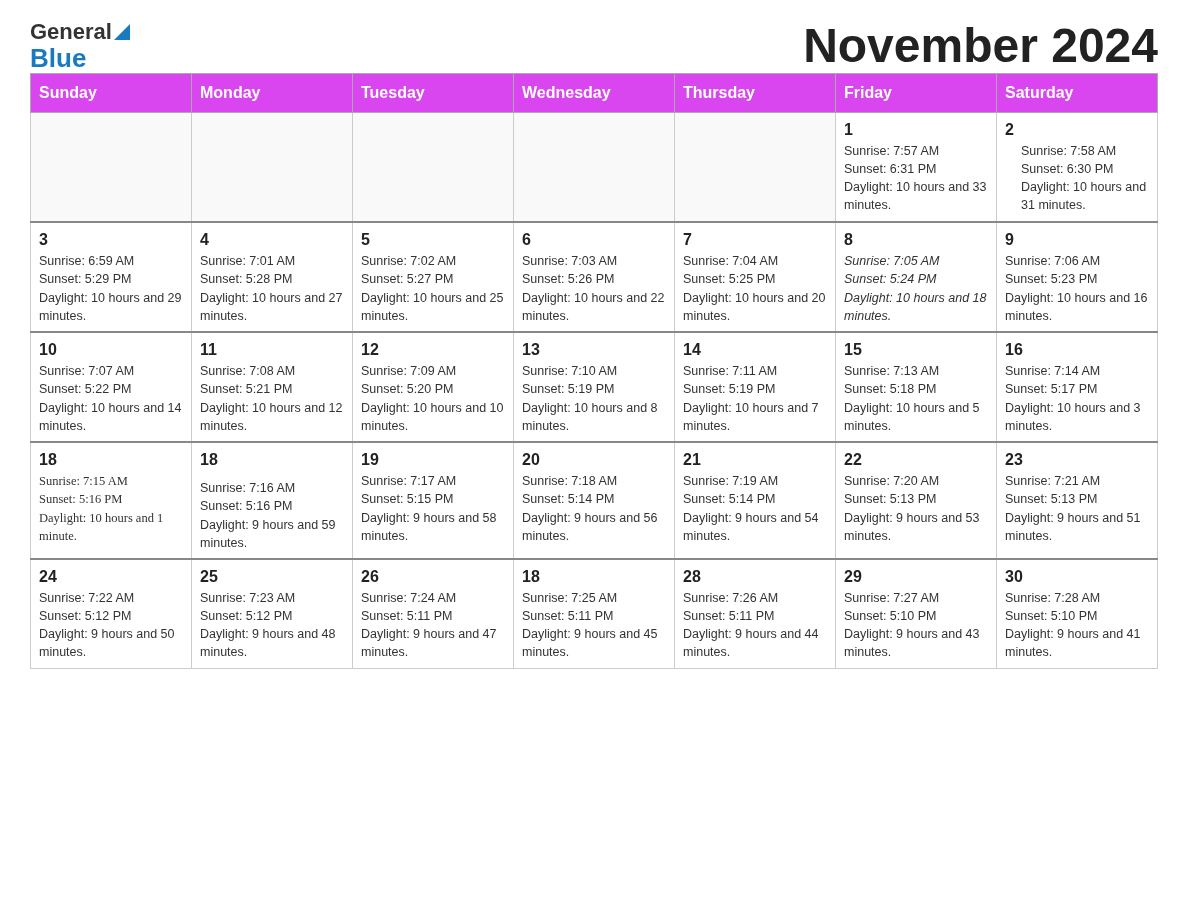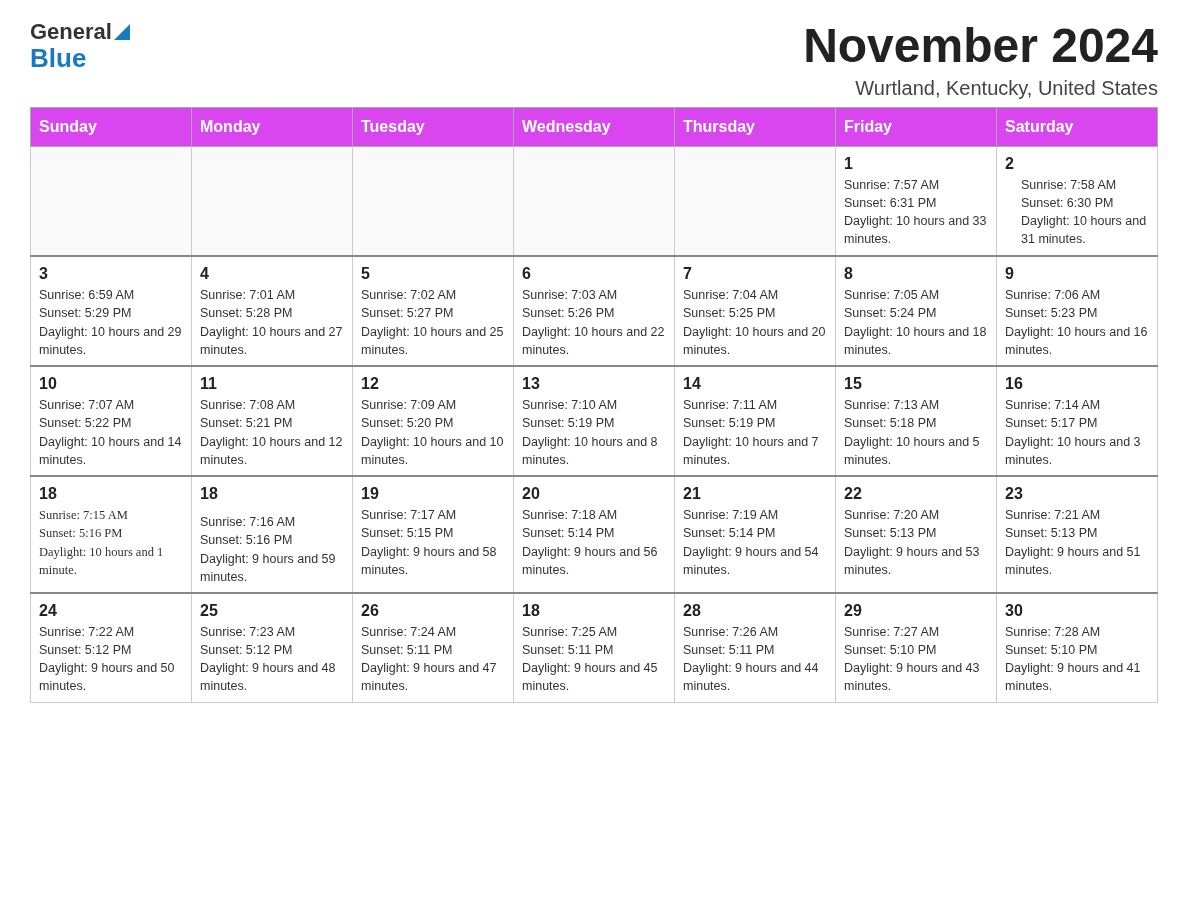--- a/index.html
+++ b/index.html
@@ -7,21 +7,21 @@
       font-family: Arial, sans-serif;
       background: #fff;
       padding: 20px 30px;
       width: 1188px;
       min-height: 918px;
     }
     .header-area {
       display: flex;
       justify-content: space-between;
       align-items: flex-start;
-      margin-bottom: 7px;
+      margin-bottom: 0;
     }
     .logo {
       display: flex;
       align-items: center;
       gap: 0px;
     }
     .logo-text-general {
       font-size: 22px;
       font-weight: bold;
       color: #333;
@@ -99,21 +99,20 @@
           </svg>
         </span>
       </div>
       <div>
         <span class="logo-text-blue">Blue</span>
       </div>
     </div>
   </div>
   <div class="title-area">
     <div class="calendar-title">November 2024</div>
-    <div class="calendar-subtitle">Wurtland, Kentucky, United States</div>
   </div>
 </div>
 
 <table class="calendar-table">
   <thead>
     <tr>
     <th>Sunday</th>
         <th>Monday</th>
         <th>Tuesday</th>
         <th>Wednesday</th>
@@ -168,21 +167,21 @@
 Daylight: 10 hours and 22 minutes.</div>
         </td>
         <td>
           <div class="day-number">7</div>
           <div class="day-info" style="white-space: pre-line;">Sunrise: 7:04 AM
 Sunset: 5:25 PM
 Daylight: 10 hours and 20 minutes.</div>
         </td>
         <td>
           <div class="day-number">8</div>
-          <div class="day-info" style="white-space: pre-line;">Sunrise: 7:05 AM
+          <div class="day-info" style="white-space: pre-line; font-style: italic;">Sunrise: 7:05 AM
 Sunset: 5:24 PM
 Daylight: 10 hours and 18 minutes.</div>
         </td>
         <td>
           <div class="day-number">9</div>
           <div class="day-info" style="white-space: pre-line;">Sunrise: 7:06 AM
 Sunset: 5:23 PM
 Daylight: 10 hours and 16 minutes.</div>
         </td>
       </tr>

